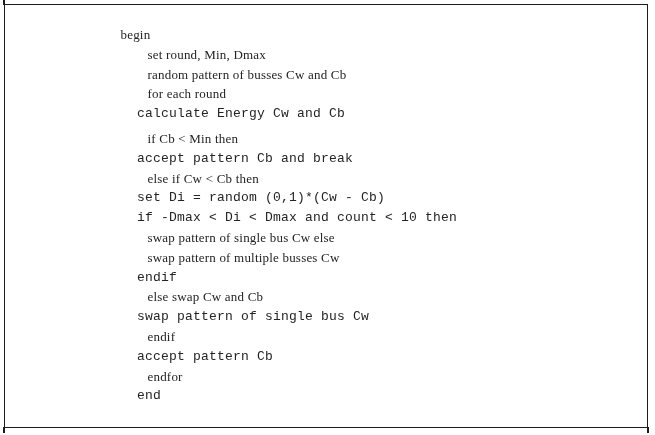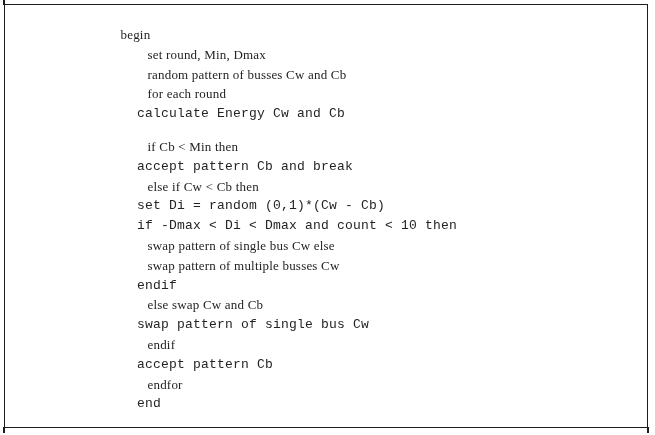--- a/index.html
+++ b/index.html
@@ -36,21 +36,21 @@
     font-size: 13px;
     line-height: 19.8px;
     letter-spacing: 0.2px;
     color: #242424;
     white-space: pre;
   }
   .line { padding-left: 0; }
   .line.indent-1 { padding-left: 16.5px; font-family: Liberation Mono, monospace; }
   .line.indent-2 { padding-left: 27px; }
   
-  .code .line:nth-child(6) { margin-top: 13px; }
+  .code .line:nth-child(6) { margin-top: 5px; }
 </style>
 </head>
 <body style="background: rgb(255, 255, 255);">
 
 <div class="frame" style="border-color: rgb(28, 28, 28);">
   <div class="tick tick-tl" style="background: rgb(28, 28, 28);"></div>
   <div class="tick tick-bl" style="background: rgb(28, 28, 28);"></div>
   <div class="tick tick-br" style="background: rgb(28, 28, 28);"></div>
   <div class="code" style="color: rgb(36, 36, 36);"><div class="line indent-0">begin</div><div class="line indent-2">set round, Min, Dmax</div><div class="line indent-2">random pattern of busses Cw and Cb</div><div class="line indent-2">for each round</div><div class="line indent-1">calculate Energy Cw and Cb</div><div class="line indent-2">if Cb &lt; Min then</div><div class="line indent-1">accept pattern Cb and break</div><div class="line indent-2">else if Cw &lt; Cb then</div><div class="line indent-1">set Di = random (0,1)*(Cw - Cb)</div><div class="line indent-1">if -Dmax &lt; Di &lt; Dmax and count &lt; 10 then</div><div class="line indent-2">swap pattern of single bus Cw else</div><div class="line indent-2">swap pattern of multiple busses Cw</div><div class="line indent-1">endif</div><div class="line indent-2">else swap Cw and Cb</div><div class="line indent-1">swap pattern of single bus Cw</div><div class="line indent-2">endif</div><div class="line indent-1">accept pattern Cb</div><div class="line indent-2">endfor</div><div class="line indent-1">end</div></div>
 </div>

